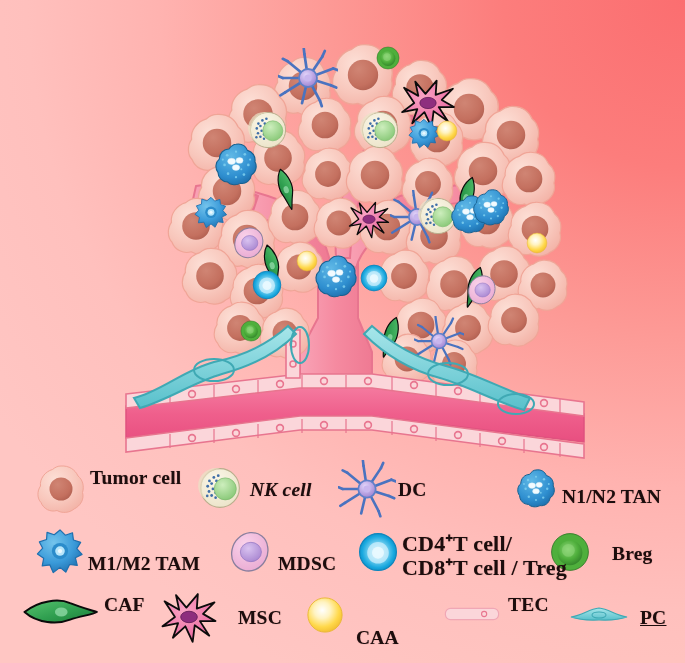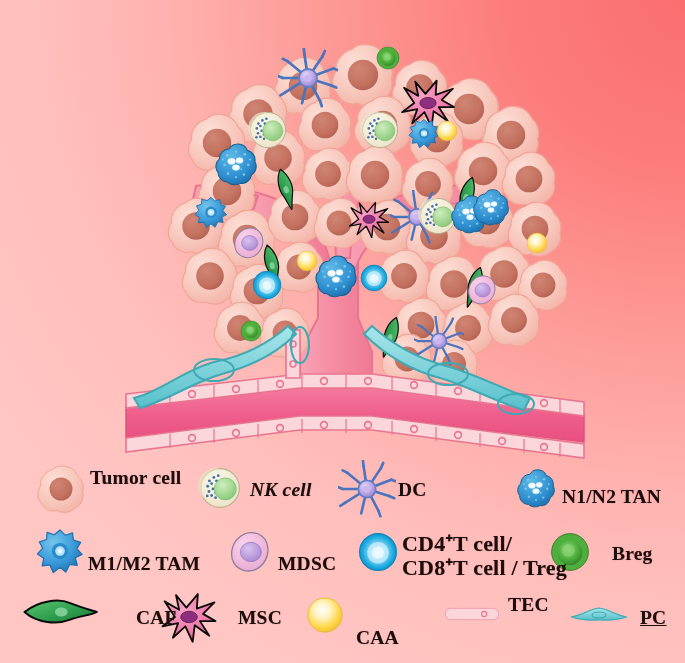--- a/index.html
+++ b/index.html
@@ -426,20 +426,20 @@
     <div class="legend-label lg-sz1" style="left:250px;top:479px;font-style:italic;">NK cell</div>
     <div class="legend-label lg-sz1" style="left:398px;top:479px;font-family:Liberation Serif, serif;">DC</div>
     <div class="legend-label lg-sz1" style="left:562px;top:479px;margin-top:7px;">N1/N2 TAN</div>
 
     <div class="legend-label lg-sz1" style="left:88px;top:553px;">M1/M2 TAM</div>
     <div class="legend-label lg-sz1" style="left:278px;top:553px;">MDSC</div>
     <div class="legend-label lg-sz2" style="left:402px;top:532px;">CD4⁺T cell/</div>
     <div class="legend-label lg-sz2" style="left:402px;top:556px;">CD8⁺T cell / Treg</div>
     <div class="legend-label lg-sz1" style="left:612px;top:543px;">Breg</div>
 
-    <div class="legend-label lg-sz1" style="left:104px;top:607px;margin-left:32px;">CAF</div>
+    <div class="legend-label lg-sz1" style="left:104px;top:594px;">CAF</div>
     <div class="legend-label lg-sz1" style="left:220px;top:607px;margin-left:18px;">MSC</div>
     <div class="legend-label lg-sz1" style="left:356px;top:607px;margin-top:20px;">CAA</div>
     <div class="legend-label lg-sz1" style="left:508px;top:594px;">TEC</div>
     <div class="legend-label lg-sz1" style="left:640px;top:607px;text-decoration:underline;">PC</div>
   </div>
 
 </div>
 
 </body></html>

